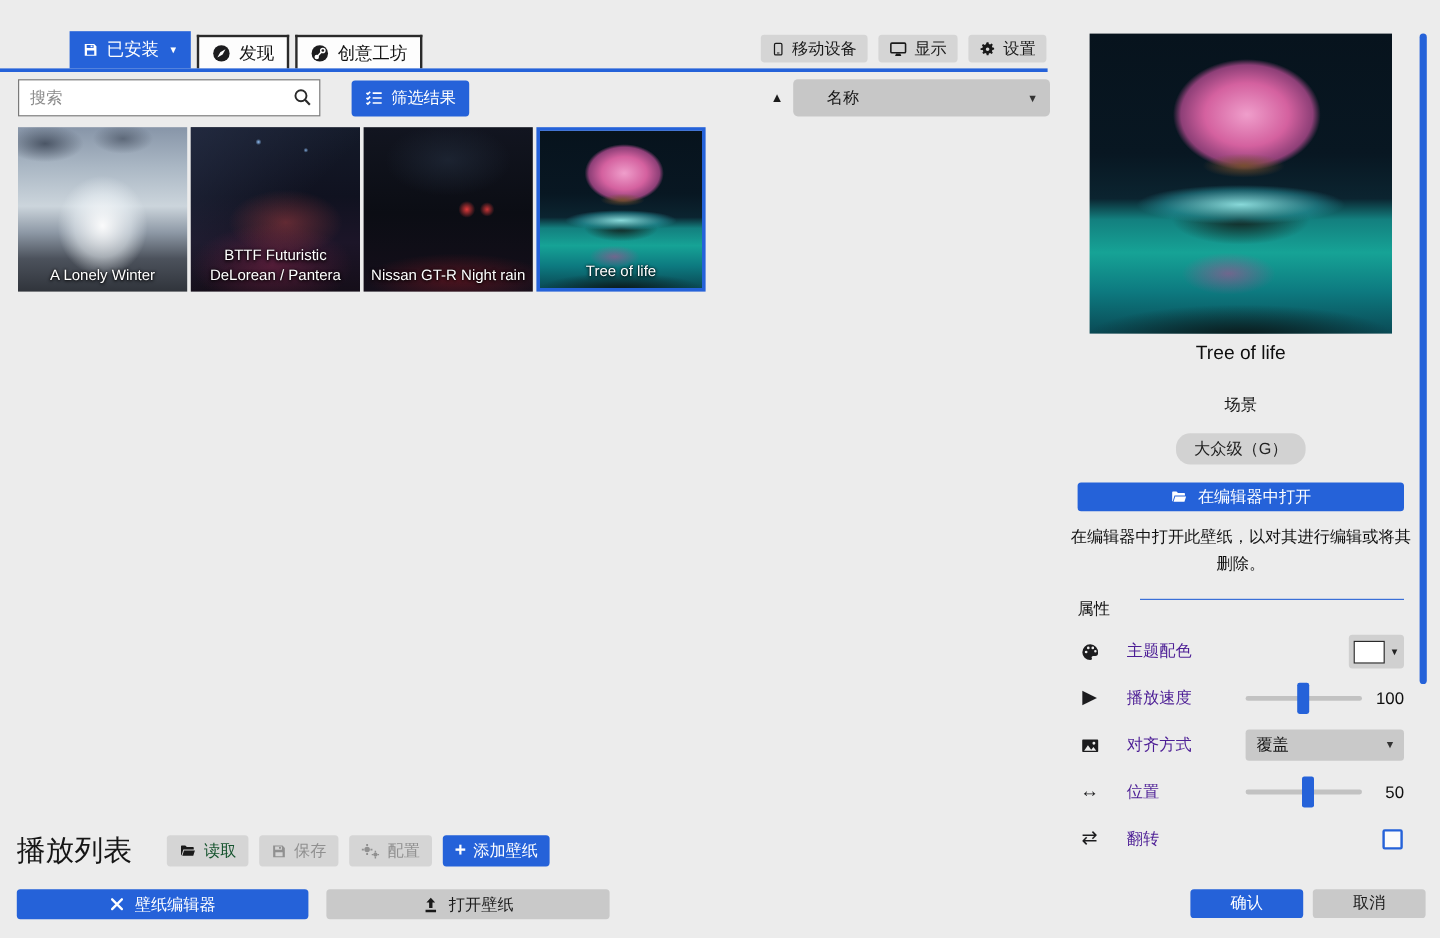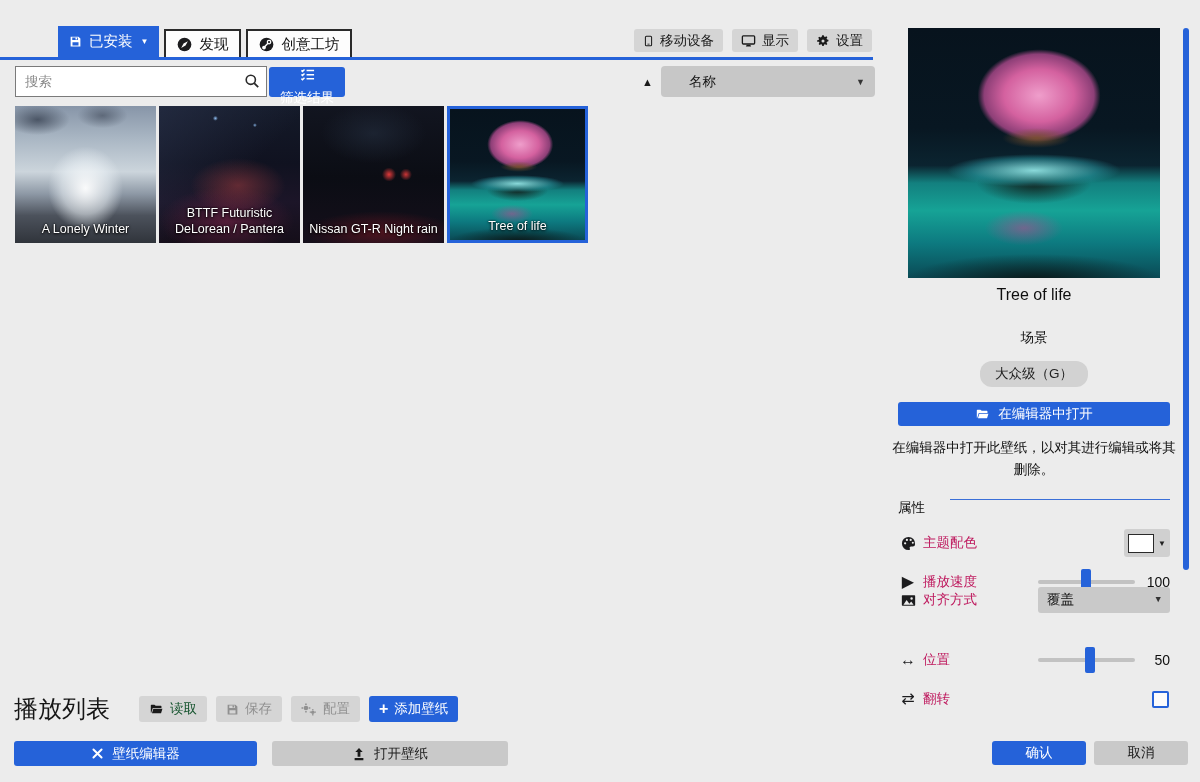--- a/index.html
+++ b/index.html
@@ -26,21 +26,21 @@
 
   .top-actions { position:absolute; top:29px; right:328px; display:flex; gap:9px; }
   .gray-btn { display:flex; align-items:center; gap:6px; height:23px; padding:0 9px; background:var(--btn-gray); border-radius:3px; font-size:13.5px; color:#1a1a1a; }
 
   
   .searchrow { position:absolute; top:66px; left:15px; width:860px; height:31px; display:flex; align-items:center; }
   .search-box { position:relative; width:252px; height:31px; }
   .search-box input { width:100%; height:100%; border:1px solid #7a7a7a; background:#fff; font-size:13.5px; padding:0 30px 0 9px; font-family:inherit; color:#222; }
   .search-box input::placeholder { color:#8a8a8a; }
   .search-box .mag { position:absolute; right:7px; top:7px; }
-  .filter-btn { margin-left:2px; height:30px; padding:0 11px; background:var(--accent); color:#fff; border-radius:3px; display:flex; align-items:center; gap:7px; font-size:13.5px;flex-direction:column; }
+  .filter-btn { margin-left:26px; height:30px; padding:0 11px; background:var(--accent); color:#fff; border-radius:3px; display:flex; align-items:center; gap:7px; font-size:13.5px; }
   .sort-asc { margin-left:auto; font-size:11px; color:#1a1a1a; padding:0 8px; }
   .sort-dd { width:214px; height:31px; background:#c7c7c7; border-radius:4px; display:flex; align-items:center; font-size:13.5px; padding:0 10px 0 28px; color:#151515; }
   .sort-dd .caret { margin-left:auto; font-size:9px; color:#333; }
 
   
   .thumbrow { position:absolute; top:106px; left:15px; display:flex; gap:3px; }
   .thumb { position:relative; width:141px; height:137px; overflow:hidden; background:#222; }
   .thumb.selected { border:3px solid var(--accent); }
   .thumb-label { position:absolute; bottom:6px; left:3px; right:3px; text-align:center; color:#fff; font-size:12.5px; line-height:1.3; text-shadow:0 1px 3px rgba(0,0,0,.95),0 0 2px rgba(0,0,0,.85); }
 
@@ -96,21 +96,21 @@
   .rating-pill { background:#d2d2d2; border-radius:12px; padding:4px 15px; font-size:13.5px; color:#222; }
   .open-editor { position:absolute; left:898px; top:402px; width:272px; height:24px; background:var(--accent); border-radius:3px; color:#fff; display:flex; align-items:center; justify-content:center; gap:8px; font-size:13.5px; }
   .detail-desc { position:absolute; left:892px; top:437px; width:284px; text-align:center; font-size:13.5px; line-height:1.6; color:#0f0f0f; }
   .props-header { position:absolute; left:898px; top:499px; width:272px; display:flex; align-items:flex-start; gap:25px; }
   .props-header .txt { font-size:13.5px; color:#111; }
   .props-header .line { flex:1; height:1px; background:#3a6fd8; }
 
   .prop-row { position:absolute; left:898px; width:272px; height:28px; display:flex; align-items:center; }
   .prop-icon { width:20px; display:flex; justify-content:center; font-size:15px; color:#1c1c1e; }
   .prop-icon .uni { font-size:16px; line-height:1; }
-  .prop-label { margin-left:5px; font-size:13.5px; color:#be185d; }
+  .prop-label { margin-left:21px; font-size:13.5px; color:#4c1d95; }
   .prop-ctrl { margin-left:auto; display:flex; align-items:center; }
 
   .color-btn { width:46px; height:28px; background:#d0d0d0; border-radius:3px; display:flex; align-items:center; padding:0 4px; }
   .color-swatch { width:26px; height:19px; background:#fff; border:1.5px solid #2a2a2a; }
   .color-btn .caret { margin-left:auto; font-size:8px; color:#222; }
 
   .slider { position:relative; width:97px; height:28px; margin-right:10px; }
   .slider .track { position:absolute; left:0; right:0; top:12px; height:4px; background:#c2c2c2; border-radius:2px; }
   .slider .thumbk { position:absolute; top:1px; width:10px; height:26px; background:var(--accent); border-radius:2px; }
   .prop-value { width:25px; text-align:right; font-size:14px; color:#0f0f0f; }
@@ -335,21 +335,21 @@
     <span class="prop-label">播放速度</span>
     <span class="prop-ctrl">
       <span class="slider">
         <span class="track"></span>
         <span class="thumbk" style="left:44%;"></span>
       </span>
       <span class="prop-value">100</span>
     </span>
   </div>
 
-  <div class="prop-row" style="top:586px;font-family:Liberation Mono, monospace;">
+  <div class="prop-row" style="top:607px;font-family:Liberation Mono, monospace;">
     <span class="prop-icon">
         <svg viewBox="0 0 16 16" width="15" height="15" fill="#1c1c1e">
           <path fill-rule="evenodd" d="M1.6 2.5h12.8a.7.7 0 01.7.7v9.6a.7.7 0 01-.7.7H1.6a.7.7 0 01-.7-.7V3.2a.7.7 0 01.7-.7zm9.7 2a1.3 1.3 0 100 2.6 1.3 1.3 0 000-2.6zM2.6 12.4l3.4-4.9 2.9 3.9 2-2.4 2.5 3.4z"></path>
         </svg>
       </span>
     <span class="prop-label">对齐方式</span>
     <span class="prop-ctrl">
       <span class="align-dd">
         <span>覆盖</span>
         <span class="caret">▼</span>

